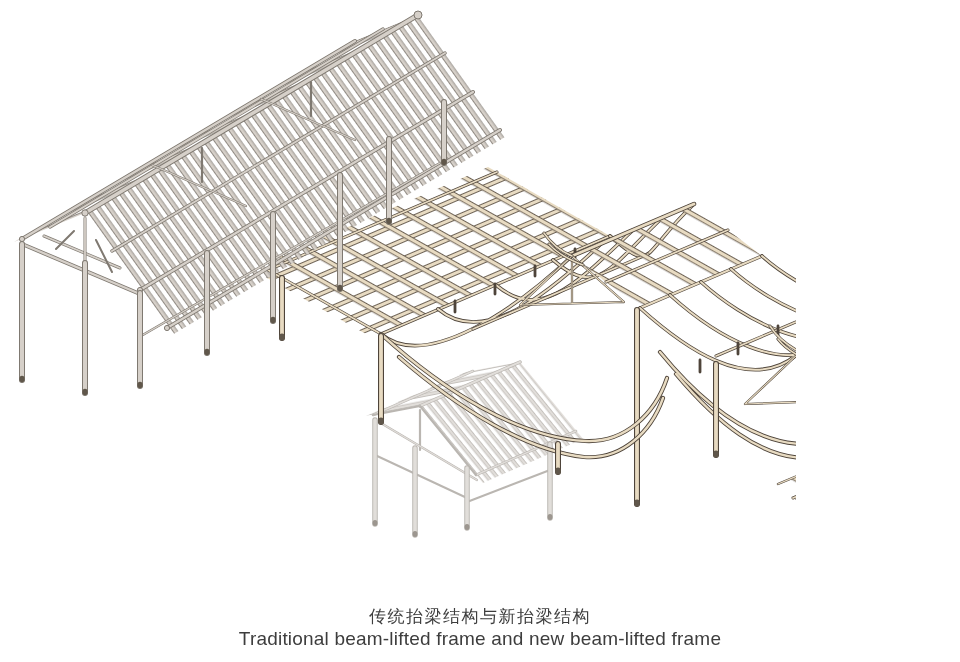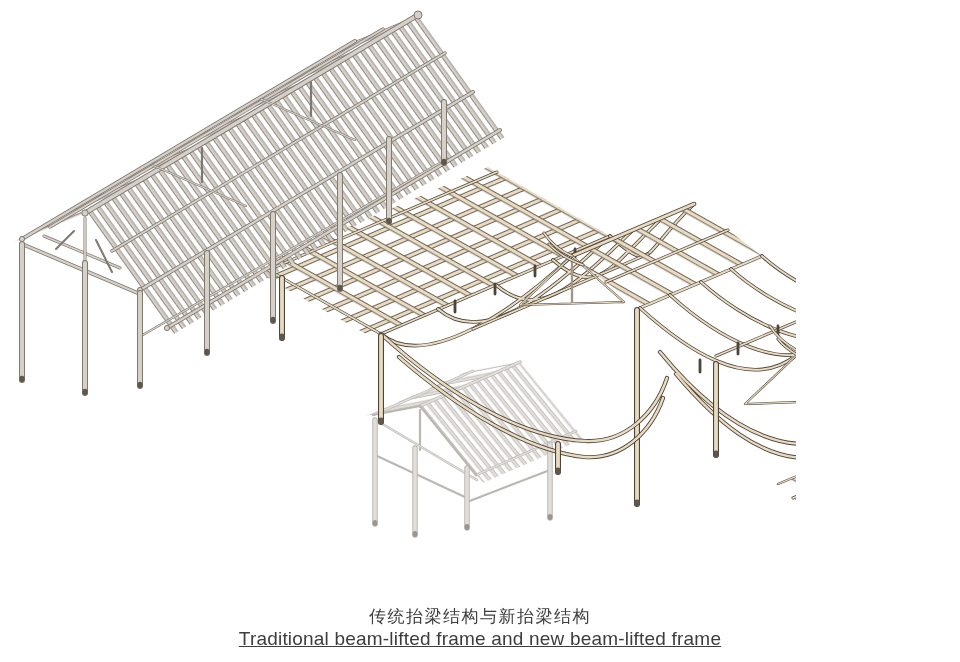--- a/index.html
+++ b/index.html
@@ -8,21 +8,21 @@
     --new-fill:#e8dbc2; --new-edge:#4e443a;
     --ghost-fill:#d0cac4; --ghost-edge:#908a82;
     --column-tip:#60574b;
   }
   html,body{margin:0;padding:0;background:#fff;}
   .stage{position:relative;width:796px;height:662px;background:var(--background);overflow:hidden;
          font-family:"Liberation Sans",sans-serif;}
   .stage svg{position:absolute;left:0;top:0;}
   .caption{position:absolute;left:0;width:960px;text-align:center;color:var(--caption-text);}
   .caption-zh{top:605px;font-size:17px;letter-spacing:1.5px;}
-  .caption-en{top:628px;font-size:19px;letter-spacing:0.2px;text-decoration:underline;}
+  .caption-en{top:628px;font-size:19px;letter-spacing:0.2px;}
   
   .bd{stroke:var(--trad-edge);fill:none;stroke-linecap:round}
   .bl{stroke:var(--trad-fill);fill:none;stroke-linecap:round}
   .nd{stroke:var(--new-edge);fill:none;stroke-linecap:round}
   .nl{stroke:var(--new-fill);fill:none;stroke-linecap:round}
   .gd{stroke:var(--ghost-edge);fill:none;stroke-linecap:round}
   .gl{stroke:var(--ghost-fill);fill:none;stroke-linecap:round}
   .pf-td{fill:var(--trad-edge)} .pf-tl{fill:var(--trad-fill)}
   .pf-nd{fill:var(--new-edge)} .pf-nl{fill:var(--new-fill)}
   .pf-gd{fill:var(--ghost-edge)} .pf-gl{fill:var(--ghost-fill)}

